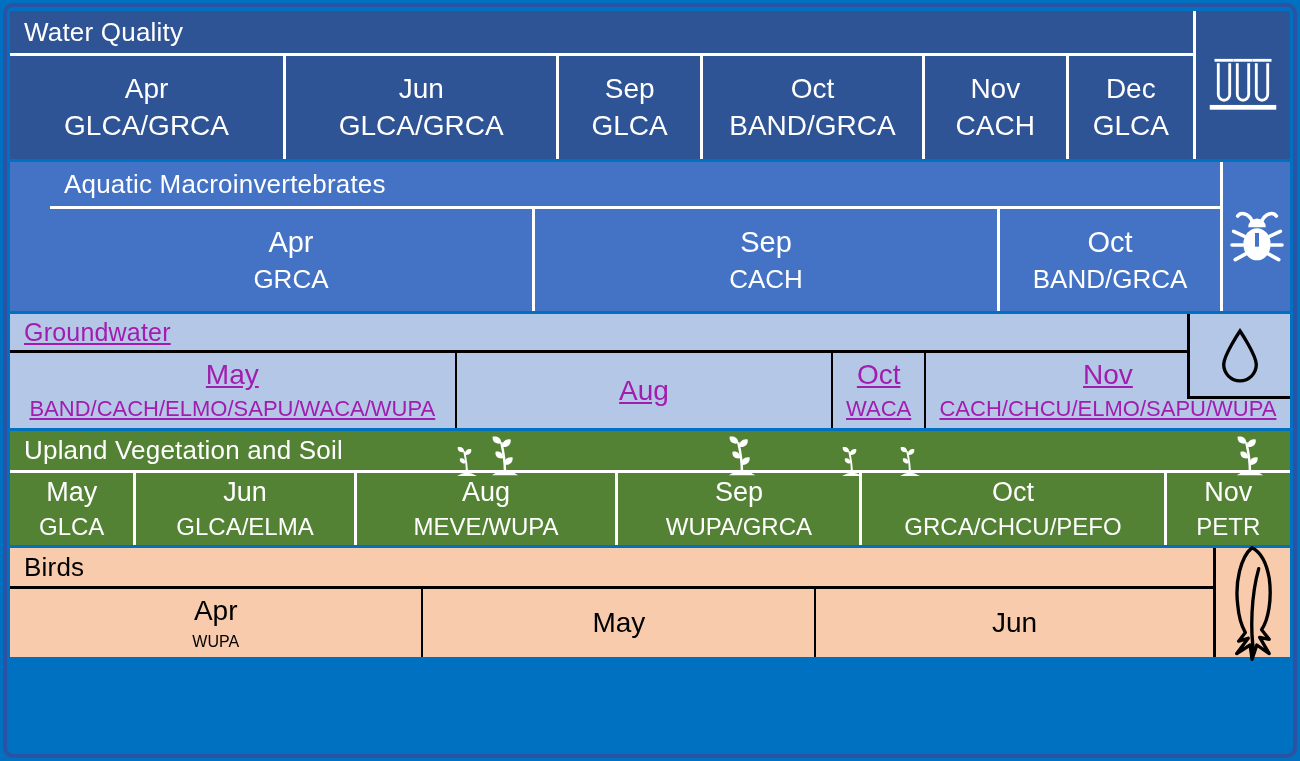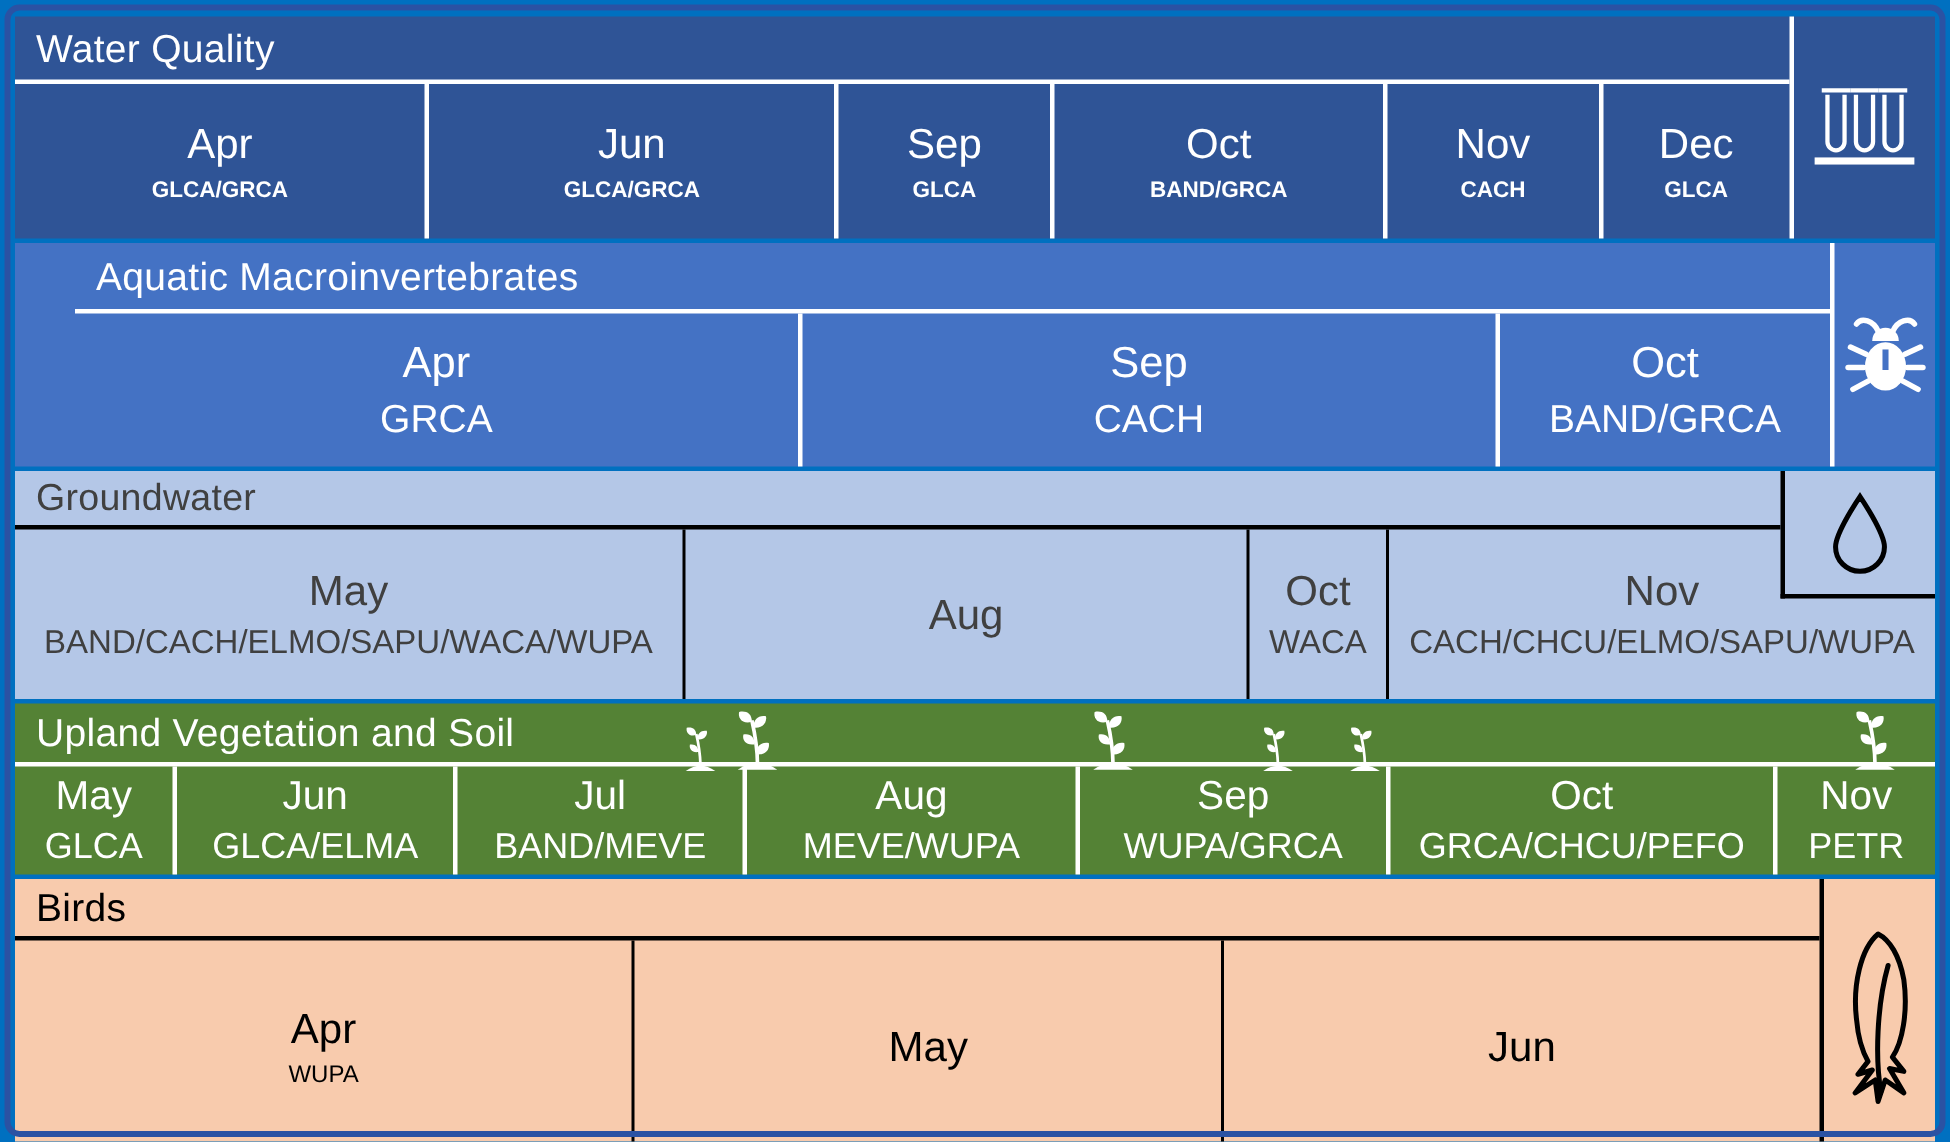--- a/index.html
+++ b/index.html
@@ -30,52 +30,52 @@
   .parks{ font-size:21px; line-height:1; white-space:nowrap; }
   .icon-col{
     display:flex; align-items:center; justify-content:center; flex:0 0 auto;
   }
 
   
   .sec-wq{ height:148px; background:var(--water_quality,#2F5496); color:#fff; }
   .sec-wq .band-title{ height:45px; border-bottom:3px solid #fff; }
   .sec-wq .cell + .cell{ border-left:3px solid #fff; }
   .sec-wq .icon-col{ width:97px; border-left:3px solid #fff; }
-  .sec-wq .parks{ font-size:15px;font-weight:bold; }
+  .sec-wq .parks{ font-size:28px; }
 
   
   .sec-am{ height:149px; background:var(--aquatic,#4472C4); color:#fff;padding-left:40px; }
   .sec-am .band-title{ height:47px; border-bottom:3px solid #fff; }
   .sec-am .cell + .cell{ border-left:3px solid #fff; }
   .sec-am .icon-col{ width:70px; border-left:3px solid #fff; }
   .sec-am .month{ font-size:29px; }
   .sec-am .parks{ font-size:26px; }
 
   
-  .sec-gw{ height:152px; background:var(--groundwater,#B4C7E7); color:#404040; }
+  .sec-gw{ height:114px; background:var(--groundwater,#B4C7E7); color:#a21caf;text-decoration:underline; }
   .sec-gw .band-title{ height:39px; font-size:25px; border-bottom:3px solid #000; }
   .sec-gw .cell + .cell{ border-left:2px solid #000; }
   .sec-gw .parks{ font-size:22px; }
   .droplet-box{
     position:absolute; top:0; right:0; width:103px; height:85px; z-index:3;
     background:var(--groundwater,#B4C7E7);
     border-left:3px solid #000; border-bottom:3px solid #000;
     display:flex; align-items:center; justify-content:center;
   }
 
   
   .sec-uv{ height:114px; background:var(--vegetation,#548235); color:#fff; }
   .sec-uv .band-title{ height:42px; border-bottom:3px solid #fff; }
   .sec-uv .cell + .cell{ border-left:3px solid #fff; }
   .sec-uv .month{ font-size:27px; }
   .sec-uv .parks{ font-size:24px; }
   .seedling{ position:absolute; z-index:2; }
 
   
-  .sec-bd{ height:183px; background:var(--birds,#F8CBAD); color:#000; }
+  .sec-bd{ height:109px; background:var(--birds,#F8CBAD); color:#000; }
   .sec-bd .band-title{ height:41px; border-bottom:3px solid #000; }
   .sec-bd .cell + .cell{ border-left:2px solid #000; }
   .sec-bd .icon-col{ width:77px; border-left:3px solid #000; }
   .sec-bd .parks{ font-size:16px; }
 </style>
 </head>
 <body>
 
 <div class="outer-edge"></div>
 
@@ -192,24 +192,20 @@
     <div class="band-title">Upland Vegetation and Soil</div>
     <div class="cells">
       <div class="cell" style="flex:103 103 0">
         <div class="month">May</div>
         <div class="parks">GLCA</div>
       </div>
       <div class="cell" style="flex:187 187 0">
         <div class="month">Jun</div>
         <div class="parks">GLCA/ELMA</div>
       </div>
-      <div class="cell" style="flex:193 193 0">
-        <div class="month">Jul</div>
-        <div class="parks">BAND/MEVE</div>
-      </div>
       <div class="cell" style="flex:224 224 0">
         <div class="month">Aug</div>
         <div class="parks">MEVE/WUPA</div>
       </div>
       <div class="cell" style="flex:208 208 0">
         <div class="month">Sep</div>
         <div class="parks">WUPA/GRCA</div>
       </div>
       <div class="cell" style="flex:262 262 0">
         <div class="month">Oct</div>

